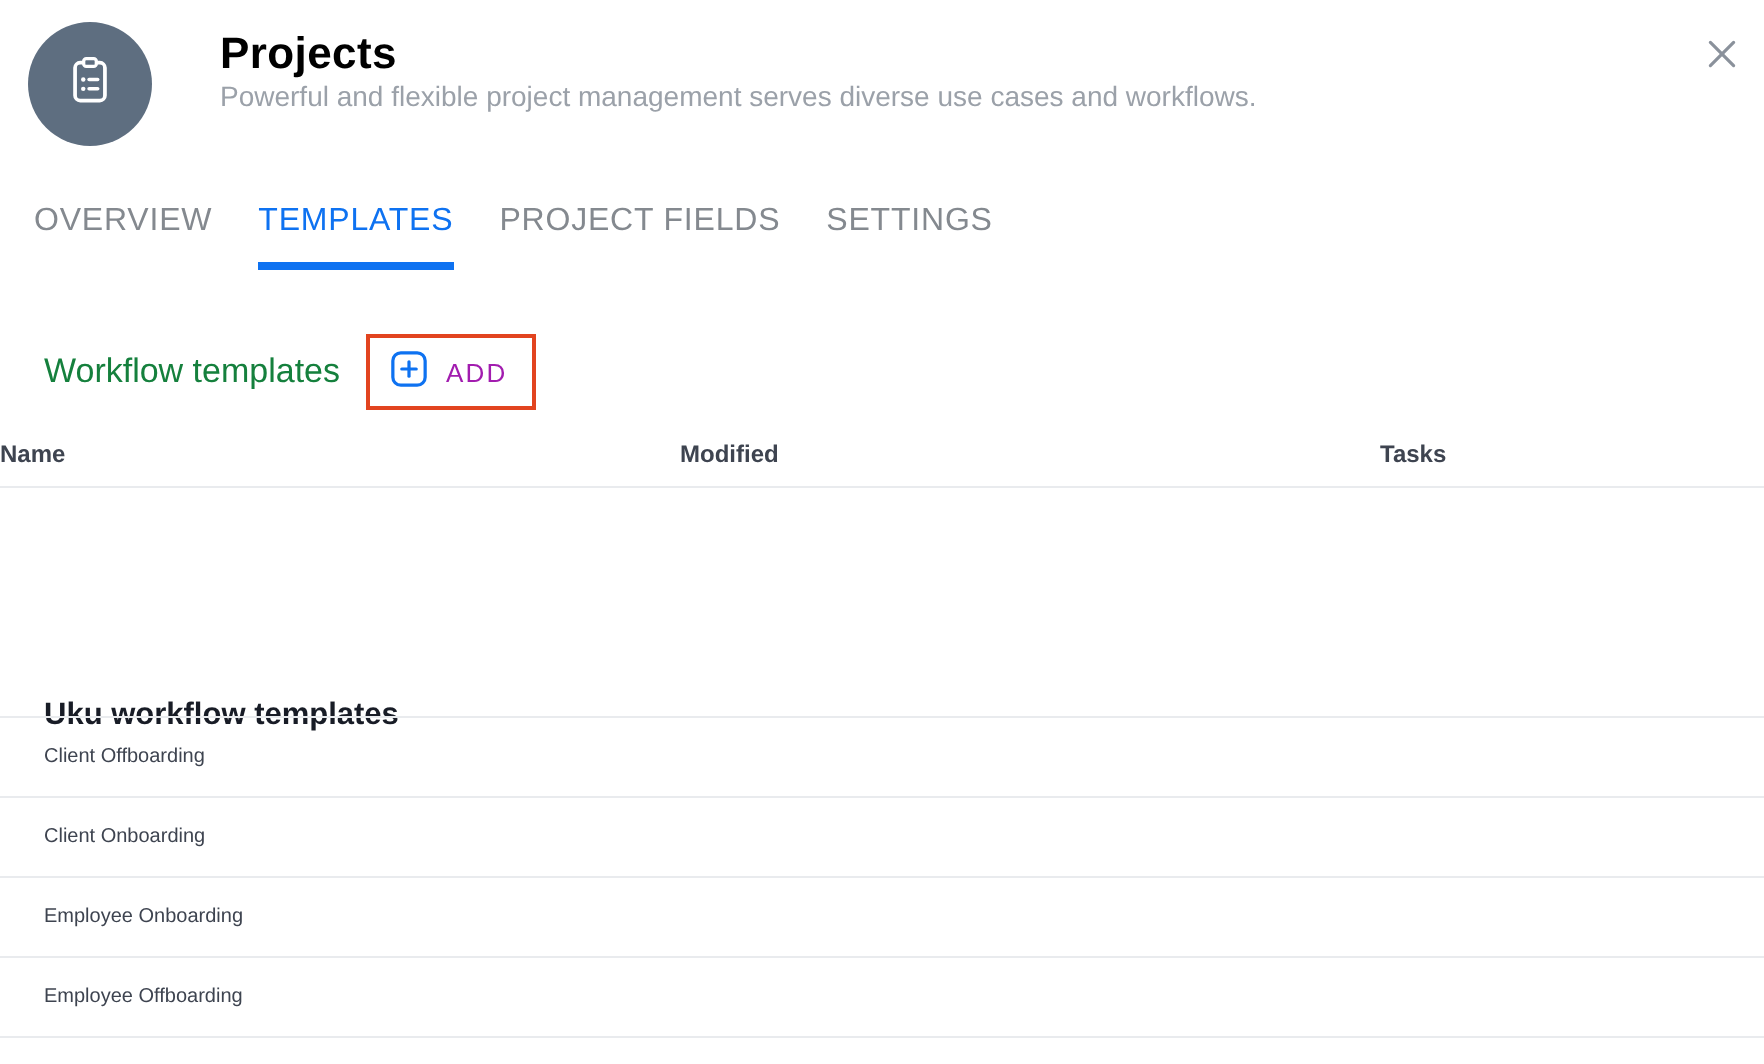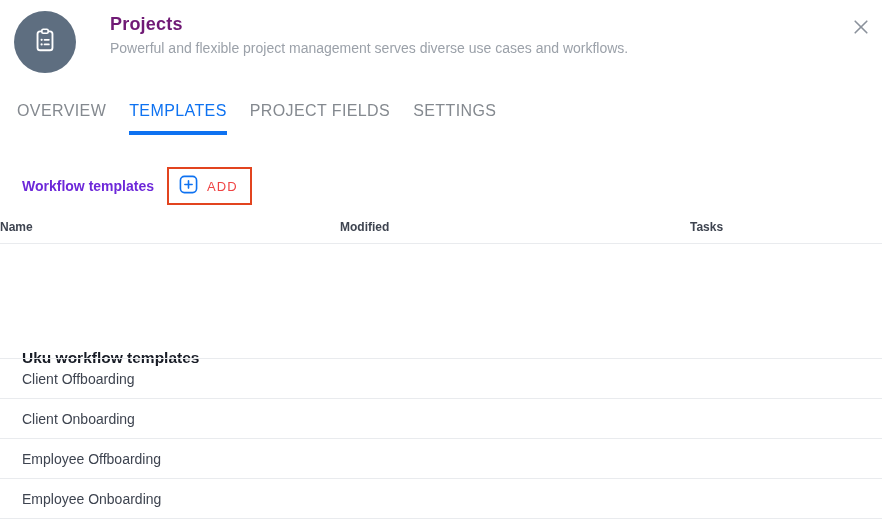--- a/index.html
+++ b/index.html
@@ -4,63 +4,63 @@
 <style>
   * { margin:0; padding:0; box-sizing:border-box; }
   html,body { width:882px; height:532px; background:#ffffff; overflow:hidden;
               font-family:"Liberation Sans", sans-serif; }
   .stage { position:relative; width:882px; height:532px; background:#fff; }
 
   
   .avatar { position:absolute; left:14px; top:11px; width:62px; height:62px;
             border-radius:50%; background:#5e6e80; display:flex;
             align-items:center; justify-content:center; }
-  .page-title { position:absolute; left:110px; top:14px; font-size:18px;
-                font-weight:bold; color:#701a75; letter-spacing:0.2px; }
+  .page-title { position:absolute; left:110px; top:14px; font-size:22px;
+                font-weight:bold; color:#000000; letter-spacing:0.2px; }
   .page-subtitle { position:absolute; left:110px; top:40px; font-size:14px;
                    color:#9ba1a9; }
   .close-btn { position:absolute; right:8px; top:15px; width:26px; height:26px;
                display:flex; align-items:center; justify-content:center;
                cursor:pointer; background:none; border:none; }
 
   
   .tabs { position:absolute; left:17px; top:102px; display:flex; gap:23px; }
   .tab { font-size:16px; font-weight:normal; letter-spacing:0.4px;
          color:#84898f; padding-bottom:11px; border-bottom:4px solid transparent;
          cursor:pointer; background:none; border-top:none; border-left:none; border-right:none; }
   .tab.active { color:#0e72f1; border-bottom:4px solid #0e72f1; }
 
   
   .wf-head { position:absolute; left:22px; top:166px; height:40px;
              display:flex; align-items:center; }
-  .section-heading { font-size:14px; font-weight:bold; color:#6d28d9; }
+  .section-heading { font-size:17px; font-weight:normal; color:#15803d; }
   .annotation-box { margin-left:13px; border:2px solid #e2441f;
                     padding:6px 12px 6px 10px; display:flex; align-items:center; }
   .add-btn { display:flex; align-items:center; gap:9px; background:none;
              border:none; cursor:pointer; }
-  .add-label { font-size:13px; color:#ef4444; letter-spacing:1.1px; font-weight:500; }
+  .add-label { font-size:13px; color:#a21caf; letter-spacing:1.1px; font-weight:500; }
 
   
   .table { position:absolute; left:0; top:210px; width:882px; }
   .t-row { display:grid; grid-template-columns:340px 350px 112px 40px;
            align-items:center; }
   .t-header { height:34px; border-bottom:1px solid #e9ebee; }
   .t-header .t-cell { font-size:12px; font-weight:bold; color:#3e4450; }
   .t-data { height:47px; border-bottom:1px solid #e9ebee; cursor:pointer; }
   .t-data .t-cell { font-size:14px; color:#3c414b; }
   .kebab-btn { background:none; border:none; cursor:pointer; width:24px; height:24px;
                display:flex; align-items:center; justify-content:center; }
 
   
   .uku-heading { position:absolute; left:22px; top:326px; font-size:15.5px;
                  font-weight:bold; color:#181c26;margin-top:23px; }
   .uku-list { position:absolute; left:0; top:358px; width:882px;
               border-top:1px solid #e9ebee; }
   .uku-item { height:40px; display:flex; align-items:center; padding-left:22px;
-              font-size:14px; color:#3e4450; border-bottom:1px solid #e9ebee;
+              font-size:10px; color:#3e4450; border-bottom:1px solid #e9ebee;
               cursor:pointer; }
 </style>
 </head>
 <body>
 
 <div class="stage">
 
   <div class="avatar">
     <span>
       <svg width="28" height="28" viewBox="0 0 24 24" fill="none">
@@ -113,17 +113,17 @@
       <div class="t-cell">Modified</div>
       <div class="t-cell">Tasks</div>
       <div class="t-cell"></div>
     </div>
   </div>
 
   <div class="uku-heading">Uku workflow templates</div>
   <div class="uku-list">
     <div class="uku-item">Client Offboarding</div>
     <div class="uku-item">Client Onboarding</div>
+    <div class="uku-item">Employee Onboarding</div>
     <div class="uku-item">Employee Offboarding</div>
-    <div class="uku-item">Employee Onboarding</div>
   </div>
 
 </div>
 
 </body></html>

